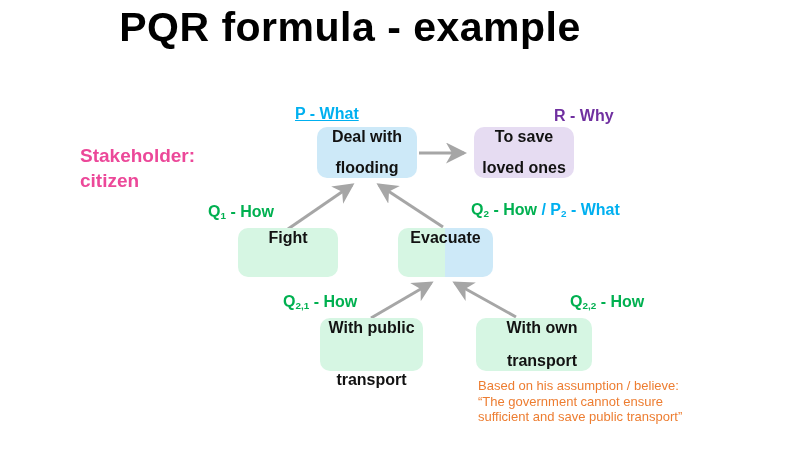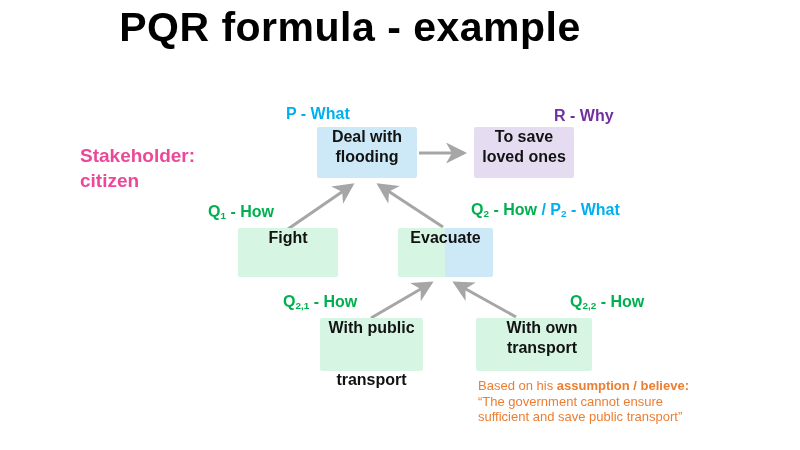--- a/index.html
+++ b/index.html
@@ -16,42 +16,42 @@
     font-size:19px;font-weight:700;line-height:25px;color:#ec4899;
   }
   .arrows{position:absolute;left:0;top:0;}
   .conn{stroke:#a6a6a6;stroke-width:3;fill:none;}
   .lbl{position:absolute;font-size:16px;font-weight:700;white-space:nowrap;}
   .lbl sub, .lbl .sub{font-size:0.62em;vertical-align:-0.25em;}
   .green{color:#00b050;}
   .cyan{color:#00b0f0;}
   .purple{color:#7030a0;}
   .node{
-    position:absolute;border-radius:2px;display:flex;flex-direction:column;
-    align-items:center;justify-content:flex-start;text-align:center;
+    position:absolute;border-radius:10px;display:flex;flex-direction:column;
+    align-items:center;justify-content:space-between;text-align:center;
     font-size:16px;font-weight:700;line-height:20px;color:#121212;
   }
   #box-deal    {left:317px;top:127px;width:100px;height:51px;background:#cde9f8;}
   #box-save    {left:474px;top:127px;width:100px;height:51px;background:#e6dcf2;}
   #box-fight   {left:238px;top:228px;width:100px;height:49px;background:#d6f6e3;}
   #box-evacuate{left:398px;top:228px;width:95px;height:49px;
                 background:linear-gradient(90deg,#d6f6e3 0%,#d6f6e3 50%,#cde9f8 50%,#cde9f8 100%);}
   #box-public  {left:320px;top:318px;width:103px;height:53px;background:#d6f6e3;gap:32px;}
   #box-own     {left:476px;top:318px;width:100px;height:53px;background:#d6f6e3;padding-left:16px;}
-  #label-p  {left:286px;top:105px;}
+  #label-p  {left:295px;top:105px;text-decoration:underline;}
   #label-r  {left:554px;top:107px;}
   #label-q1 {left:208px;top:203px;}
   #label-q2 {left:471px;top:201px;}
   #label-q21{left:283px;top:293px;}
   #label-q22{left:538px;top:293px;margin-left:32px;}
   .note{
     position:absolute;left:478px;top:378px;width:300px;
     font-size:13px;line-height:15.5px;color:#ed7d31;font-weight:400;
   }
-  .note .b{font-weight:700;}
+  .note .b{font-weight:400;}
 </style>
 </head>
 <body>
 
 <div class="slide">
 
   <h1 class="title">PQR formula - example</h1>
 
   <div class="stakeholder">
     <div>Stakeholder:</div>

